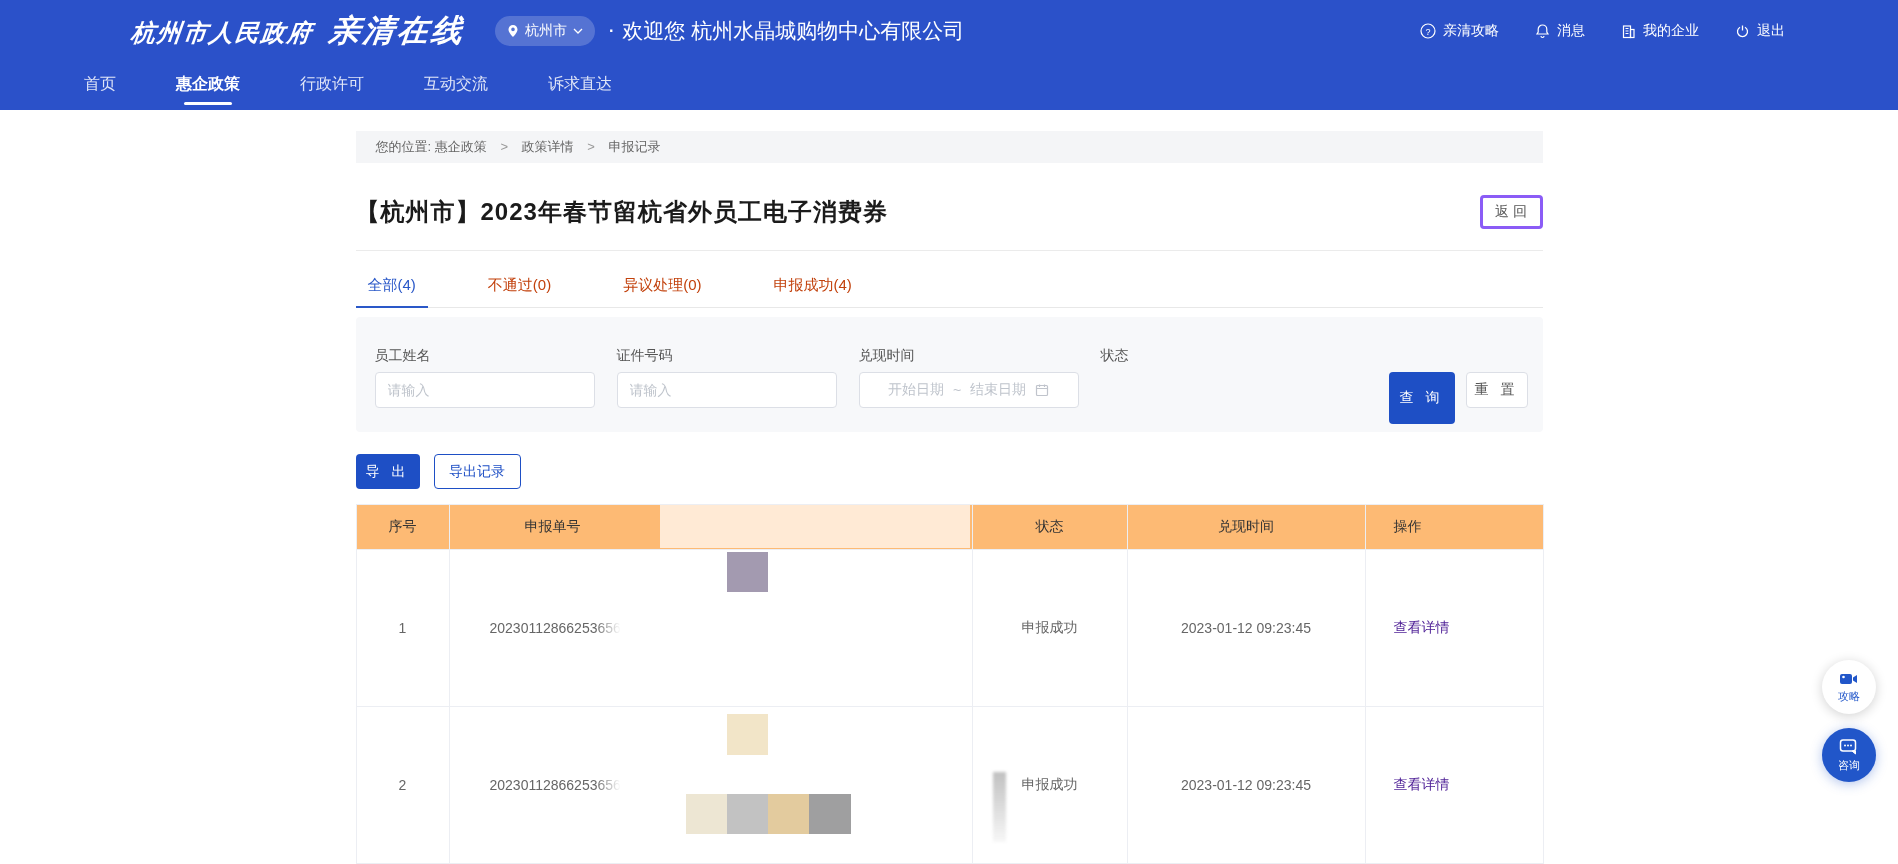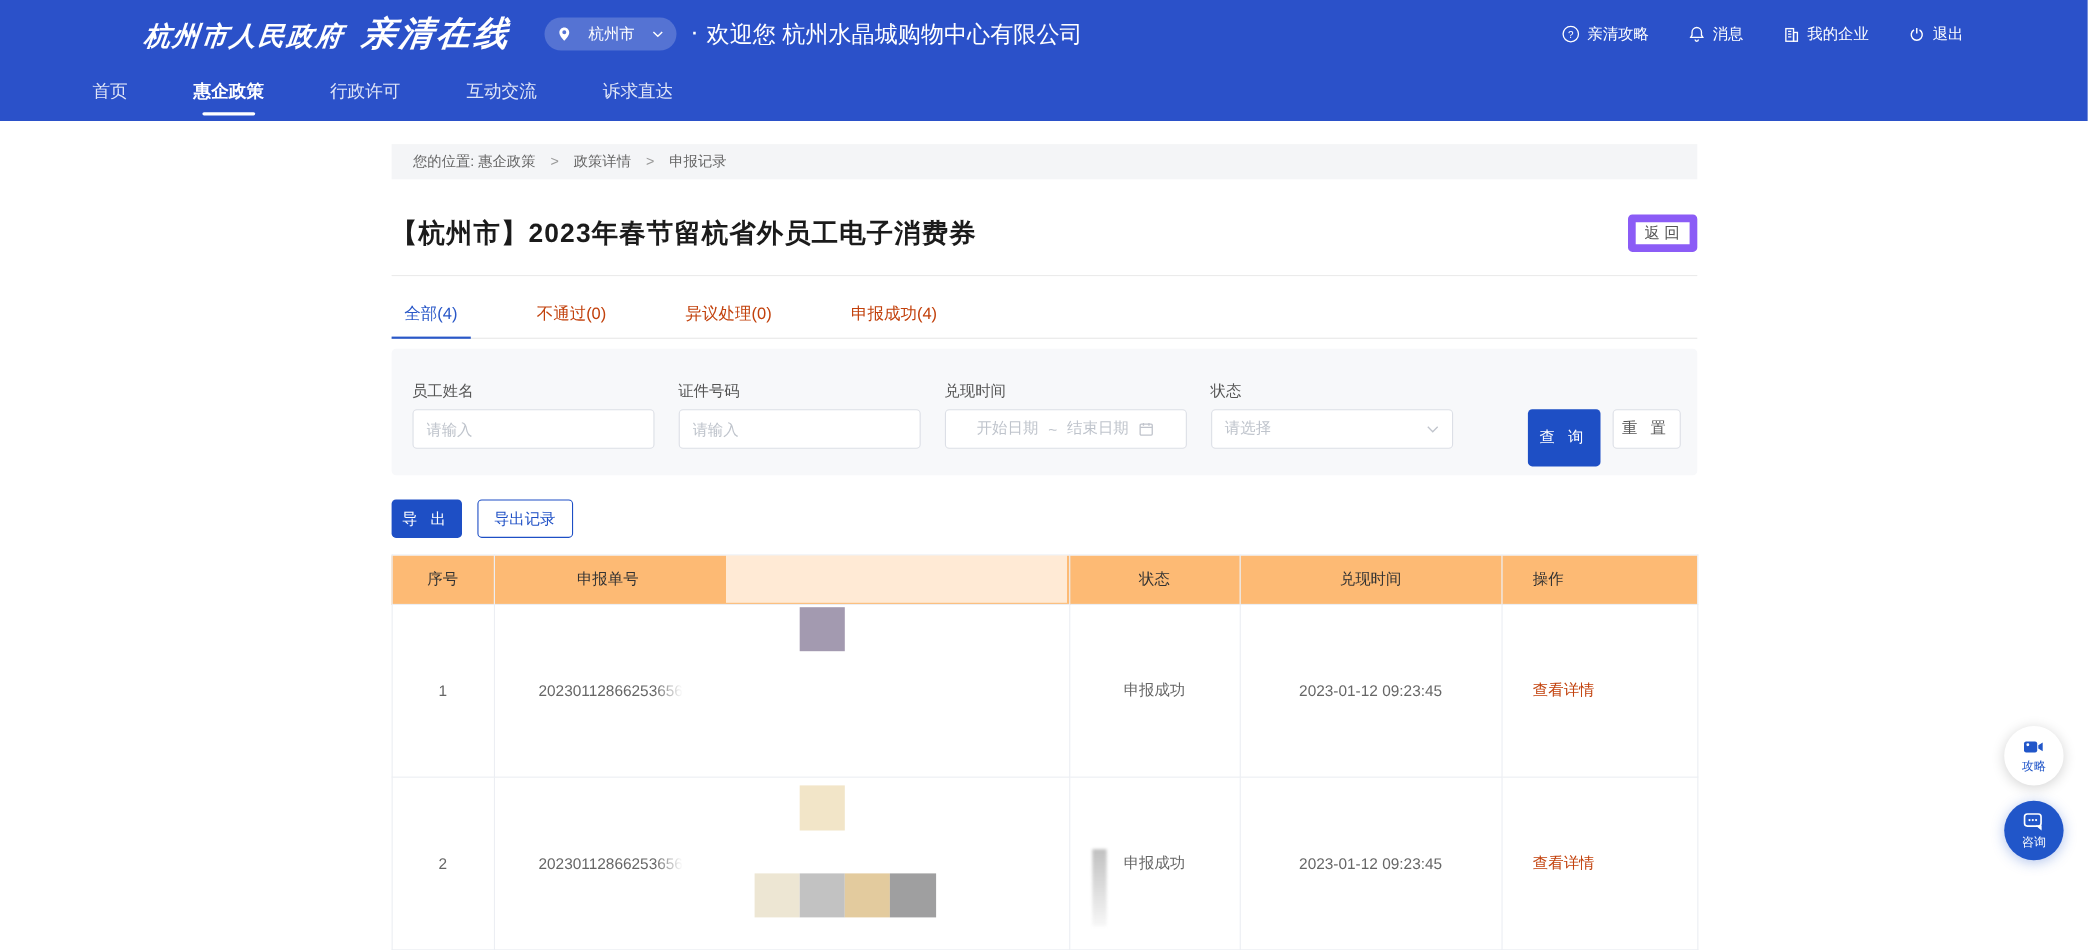--- a/index.html
+++ b/index.html
@@ -8,41 +8,41 @@
     font-family:"Liberation Sans","DejaVu Sans",sans-serif;
     background:#fff; color:#333; overflow:hidden; position:relative;
   }
   
   .topbar { height:110px; background:#2B51C9; color:#fff; }
   .topbar-row1 { height:62px; display:flex; align-items:center; padding-left:131px; position:relative; }
   .logo { display:flex; align-items:baseline; cursor:pointer; }
   .logo-gov { font-size:24px; font-weight:bold; font-style:italic; letter-spacing:2px; transform:skewX(-6deg); }
   .logo-platform { font-size:31px; font-weight:bold; font-style:italic; letter-spacing:3px; margin-left:16px; transform:skewX(-6deg); }
   .city-pill { margin-left:30px; height:30px; padding:0 12px; border-radius:15px;
-    background:rgba(255,255,255,.2); display:inline-flex; align-items:center; gap:16px;
+    background:rgba(255,255,255,.2); display:inline-flex; align-items:center; gap:6px;
     font-size:14px; cursor:pointer; }
   .welcome-dot { margin-left:14px; font-weight:bold; font-size:16px; }
   .welcome { margin-left:8px; font-size:21px; }
   .topbar-menu { position:absolute; right:113px; top:0; height:62px; display:flex; align-items:center; }
   .menu-item { display:flex; align-items:center; gap:7px; font-size:14px; margin-left:36px; cursor:pointer; }
   .topbar-row2 { height:48px; display:flex; align-items:center; padding-left:84px; }
   .nav-item { height:48px; line-height:44px; margin-right:60px; font-size:16px;
     color:rgba(255,255,255,.85); cursor:pointer; position:relative; }
   .nav-item.active { color:#fff; font-weight:bold; }
   .nav-item.active::after { content:""; position:absolute; left:50%; transform:translateX(-50%);
     bottom:5px; width:48px; height:3px; background:#fff; border-radius:2px; }
   
   .container { width:1187px; margin:0 auto; }
   .breadcrumb { margin-top:21px; height:32px; line-height:32px; background:#F4F5F7;
     padding:0 20px; font-size:13px; color:#666; }
   .breadcrumb .sep { margin:0 10px; color:#999; }
   .crumb { cursor:pointer; }
   .title-row { margin-top:32px; display:flex; justify-content:space-between; align-items:center; }
   .page-title { font-size:24px; font-weight:bold; color:#1b1b1b; letter-spacing:1px; }
-  .btn-back { width:63px; height:34px; background:#fff; border:7px solid #8b5cf6; border-radius:4px;
+  .btn-back { width:63px; height:34px; background:#fff; border:3px solid #8b5cf6; border-radius:4px;
     font-size:14px; color:#555; cursor:pointer; font-family:inherit; }
   .divider { margin-top:21px; border-bottom:1px solid #EBEBEB; }
   
   .tabs { display:flex; height:57px; border-bottom:1px solid #E8E8E8; }
   .tab { margin-right:48px; padding:12px 12px 0; display:flex; align-items:center;
     font-size:15px; color:#c2410c; position:relative; cursor:pointer; }
   .tab.active { color:#2A58C8; }
   .tab.active::after { content:""; position:absolute; left:0; right:0; bottom:-1px; height:2px; background:#2A58C8; }
   
   .filter-panel { margin-top:9px; height:115px; background:#F7F8FA; border-radius:4px;
@@ -77,21 +77,21 @@
   .col-order { width:523px; }
   .col-status { width:155px; }
   .col-time  { width:238px; }
   .col-action{ width:178px; }
   th.col-order { text-align:left; padding-left:75px; }
   td.col-order { text-align:left; padding-left:40px; }
   th.col-action, td.col-action { text-align:left; padding-left:28px; }
   .order-no { position:relative; display:inline-block; }
   .order-no::after { content:""; position:absolute; right:-4px; top:0; width:30px; height:100%;
     background:linear-gradient(90deg, rgba(255,255,255,0), #fff 85%); }
-  .link { color:#c2410c; cursor:pointer;font-family:Liberation Serif, serif; }
+  .link { color:#4c1d95; cursor:pointer;font-family:Liberation Serif, serif; }
   
   .redact { position:absolute; pointer-events:none; }
   .redact-header-smear { left:304px; top:1px; width:310px; height:43px; background:rgba(255,255,255,.7); }
   .redact-purple { left:371px; top:48px;  width:41px; height:40px; background:#A39AB0; }
   .redact-cream  { left:371px; top:210px; width:41px; height:41px; background:#F2E5C8; }
   .redact-b1 { left:330px; top:290px; width:41px; height:40px; background:#EDE6D3; }
   .redact-b2 { left:371px; top:290px; width:41px; height:40px; background:#C2C2C2; }
   .redact-b3 { left:412px; top:290px; width:41px; height:40px; background:#E3CB9E; }
   .redact-b4 { left:453px; top:290px; width:42px; height:40px; background:#9F9FA0; }
   .redact-smudge { left:637px; top:268px; width:13px; height:70px;
@@ -222,28 +222,20 @@
         <span class="icon">
           <svg width="14" height="14" viewBox="0 0 14 14">
               <rect x="1.5" y="2.5" width="11" height="10" rx="1" fill="none" stroke="#C0C4CC" stroke-width="1.2"></rect>
               <path d="M1.5 5.5h11M4.5 1.5v2.5M9.5 1.5v2.5" stroke="#C0C4CC" stroke-width="1.2"></path>
             </svg>
         </span>
       </div>
     </div>
     <div class="field">
       <label class="field-label">状态</label>
-      <div class="control select-box">
-        <span>请选择</span>
-        <span class="icon">
-          <svg width="11" height="7" viewBox="0 0 11 7">
-              <path d="M1 1l4.5 4.5L10 1" stroke="#C0C4CC" fill="none" stroke-width="1.2"></path>
-            </svg>
-        </span>
-      </div>
     </div>
     <div class="filter-actions">
       <button class="btn btn-primary btn-search">查 询</button>
       <button class="btn btn-plain btn-reset">重 置</button>
     </div>
   </div>
 
   <div class="toolbar">
     <button class="btn btn-primary btn-export">导 出</button>
     <button class="btn btn-export-rec">导出记录</button>

